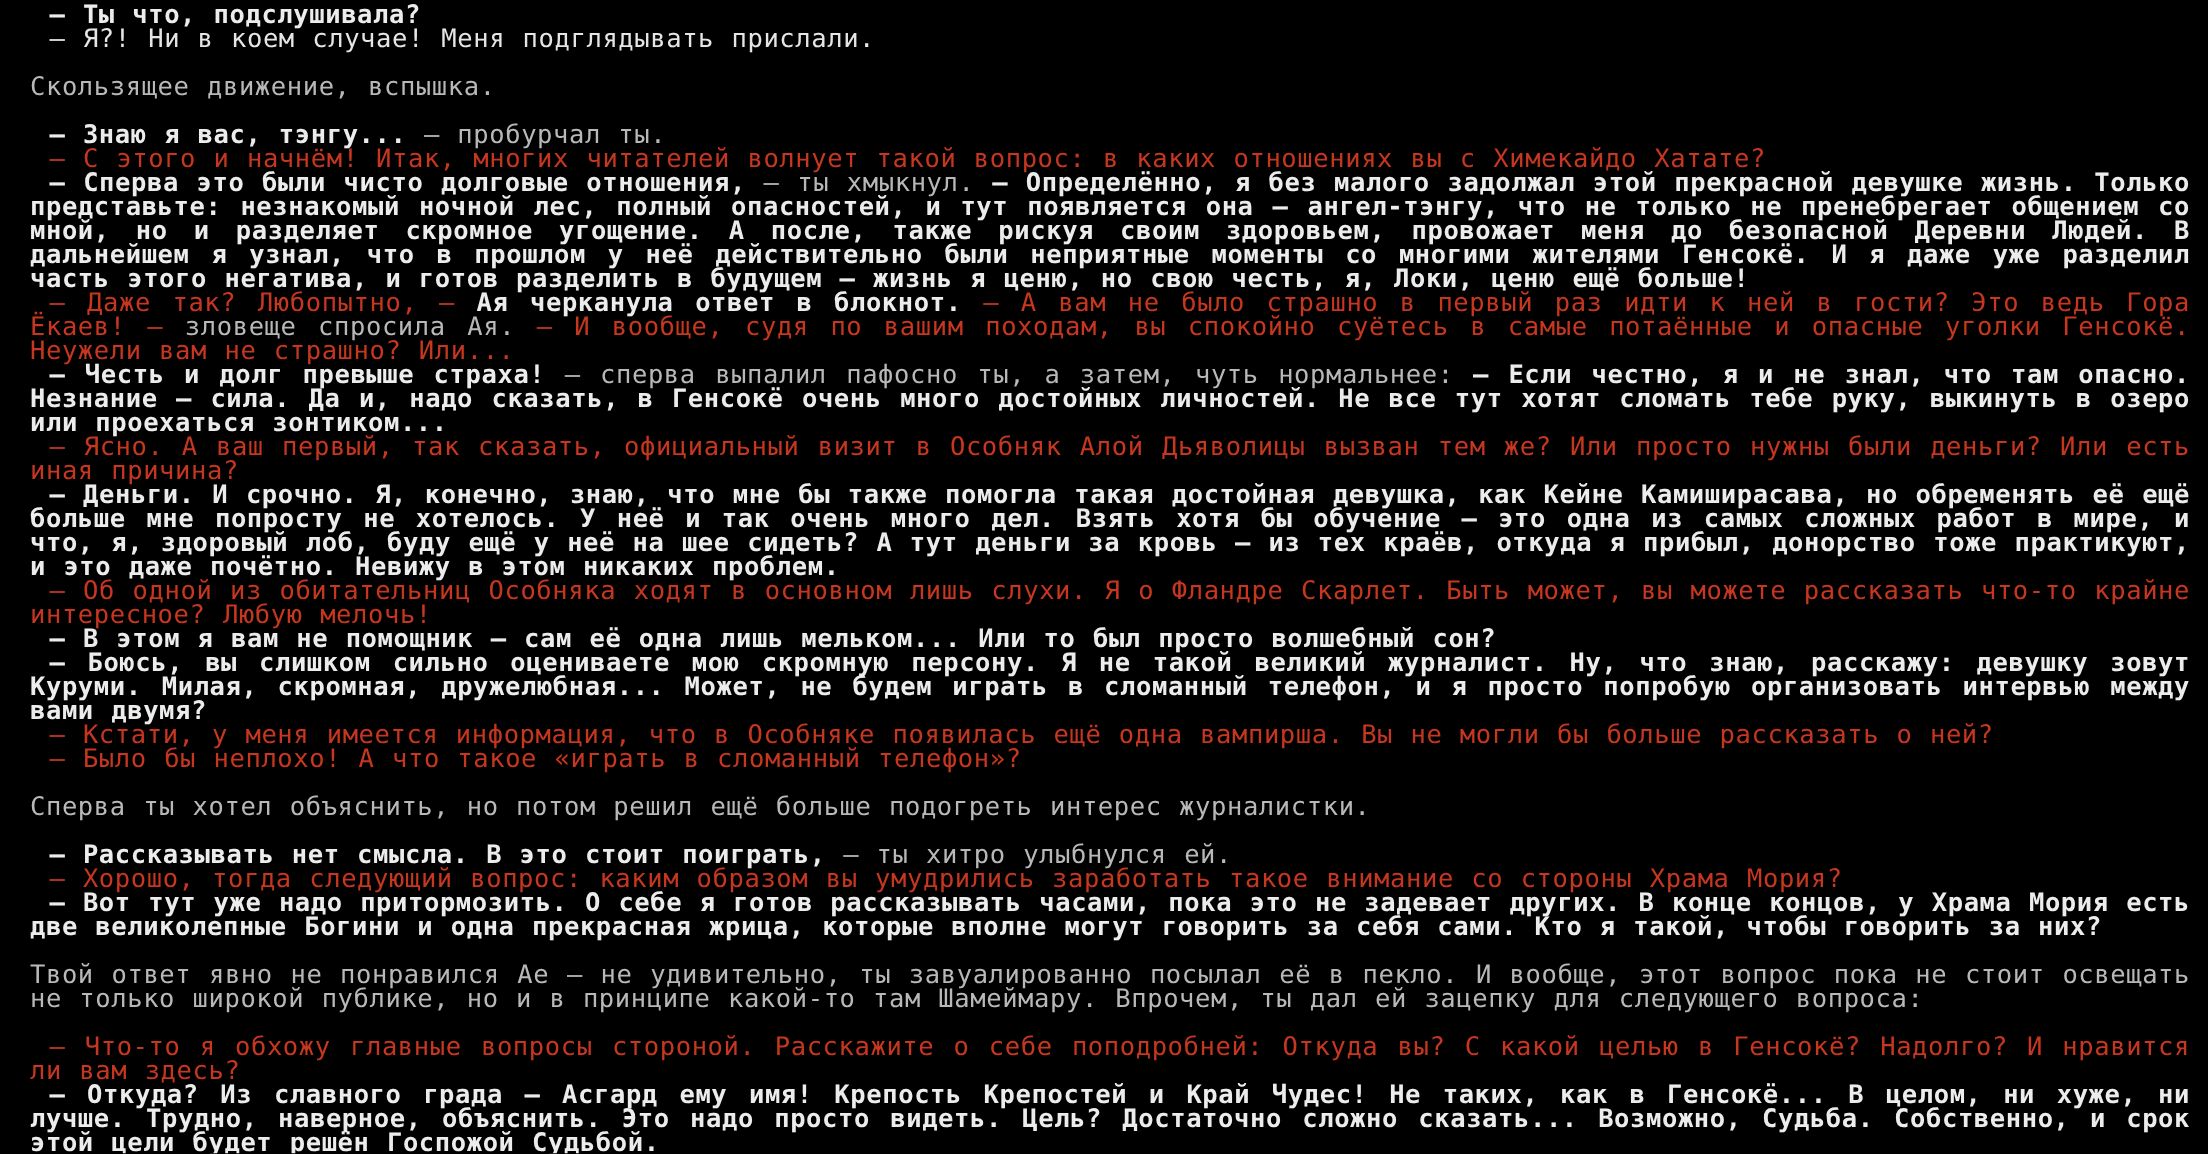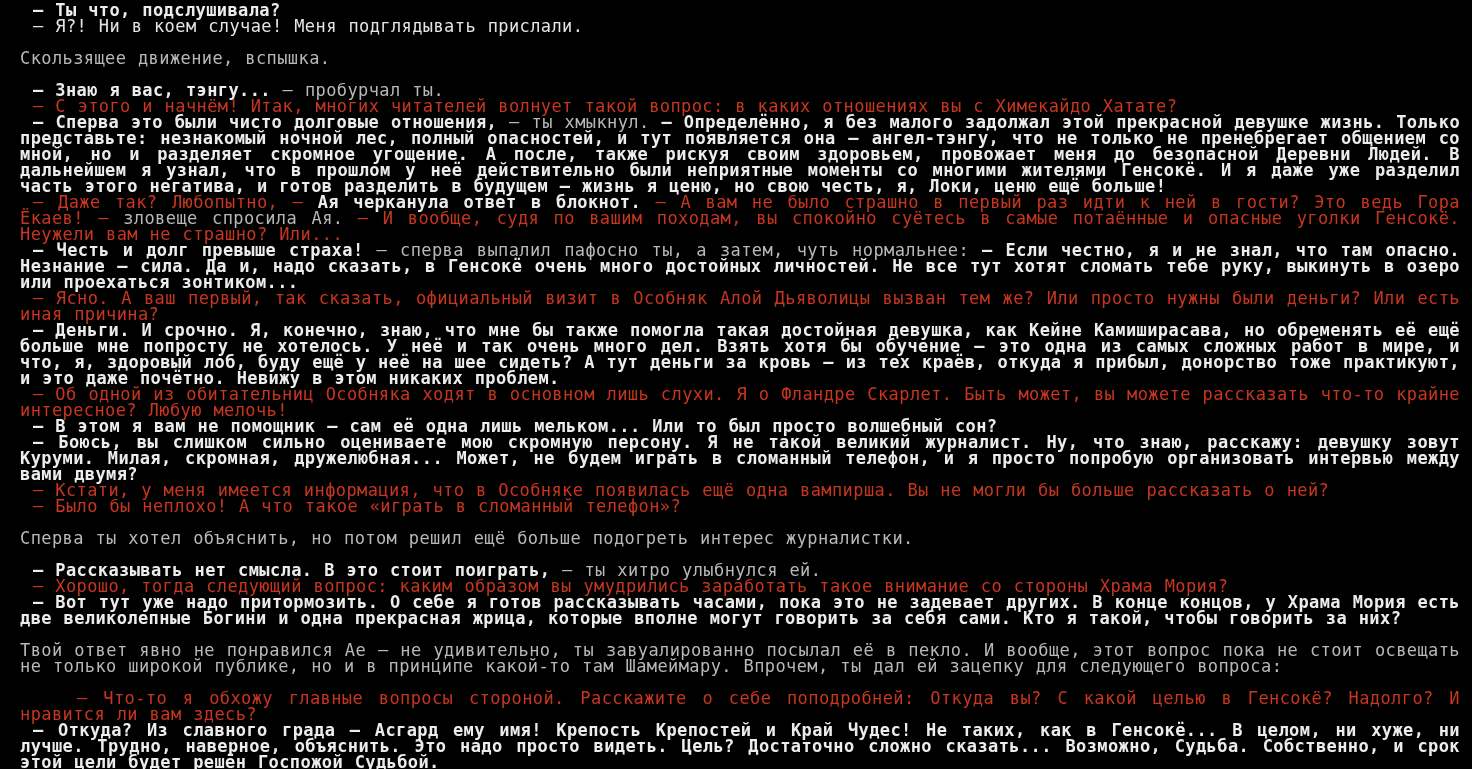--- a/index.html
+++ b/index.html
@@ -58,20 +58,20 @@
       <p class="para indent"><span class="seg-red" style="color: rgb(199, 54, 31);">— Было бы неплохо! А что такое «играть в сломанный телефон»?</span></p>
       <div class="blank-line"></div>
       <p class="para"><span class="seg-narr" style="color: rgb(184, 184, 184);">Сперва ты хотел объяснить, но потом решил ещё больше подогреть интерес журналистки.</span></p>
       <div class="blank-line"></div>
       <p class="para indent"><span class="seg-speech" style="color: rgb(236, 236, 236);">— Рассказывать нет смысла. В это стоит поиграть, </span><span class="seg-narr" style="color: rgb(184, 184, 184);">— ты хитро улыбнулся ей.</span></p>
       <p class="para indent"><span class="seg-red" style="color: rgb(199, 54, 31);">— Хорошо, тогда следующий вопрос: каким образом вы умудрились заработать такое внимание со стороны Храма Мория?</span></p>
       <p class="para indent"><span class="seg-speech" style="color: rgb(236, 236, 236);">— Вот тут уже надо притормозить. О себе я готов рассказывать часами, пока это не задевает других. В конце концов, у Храма Мория есть две великолепные Богини и одна прекрасная жрица, которые вполне могут говорить за себя сами. Кто я такой, чтобы говорить за них?</span></p>
       <div class="blank-line"></div>
       <p class="para"><span class="seg-narr" style="color: rgb(184, 184, 184);">Твой ответ явно не понравился Ае — не удивительно, ты завуалированно посылал её в пекло. И вообще, этот вопрос пока не стоит освещать не только широкой публике, но и в принципе какой-то там Шамеймару. Впрочем, ты дал ей зацепку для следующего вопроса:</span></p>
       <div class="blank-line"></div>
-      <p class="para indent"><span class="seg-red" style="color: rgb(199, 54, 31); margin-left: 44px;">— Что-то я обхожу главные вопросы стороной. Расскажите о себе поподробней: Откуда вы? С какой целью в Генсокё? Надолго? И нравится ли вам здесь?</span></p>
+      <p class="para indent"><span class="seg-red" style="color: rgb(199, 54, 31);">— Что-то я обхожу главные вопросы стороной. Расскажите о себе поподробней: Откуда вы? С какой целью в Генсокё? Надолго? И нравится ли вам здесь?</span></p>
       <p class="para indent"><span class="seg-speech" style="color: rgb(236, 236, 236);">— Откуда? Из славного града — Асгард ему имя! Крепость Крепостей и Край Чудес! Не таких, как в Генсокё... В целом, ни хуже, ни лучше. Трудно, наверное, объяснить. Это надо просто видеть. Цель? Достаточно сложно сказать... Возможно, Судьба. Собственно, и срок этой цели будет решён Госпожой Судьбой.</span></p>
       <div class="blank-line"></div>
       <div class="blank-line"></div>
       <p class="para indent"><span class="seg-red" style="color: rgb(199, 54, 31);">— Жутко интересно! Надеюсь, таким же будут ваши новые ответы...</span></p>
       <div class="blank-line"></div>
     </div>
 </div>
 
 </body></html>

